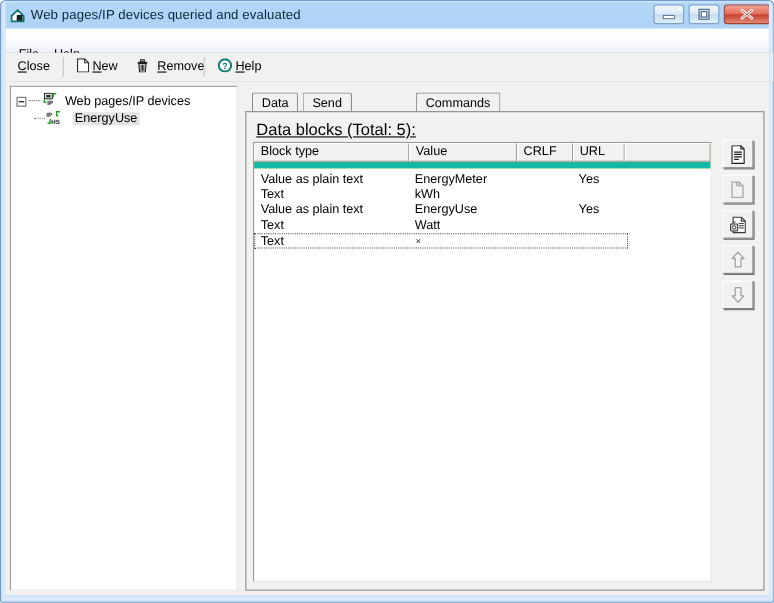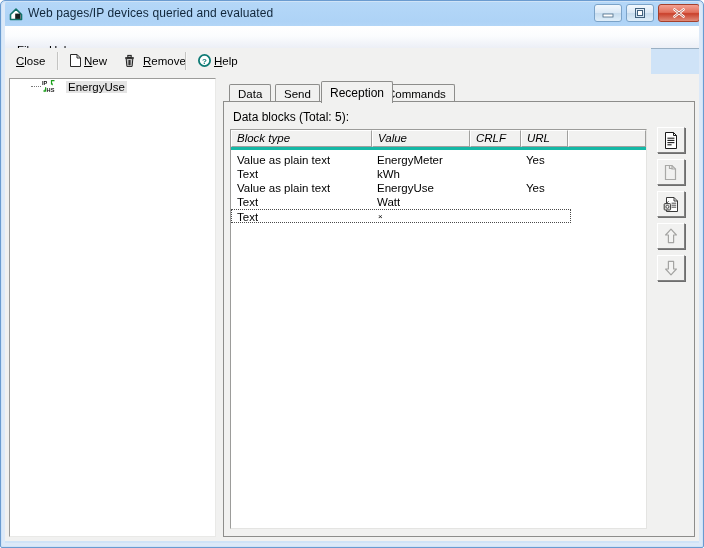--- a/index.html
+++ b/index.html
@@ -96,21 +96,21 @@
     color: #000;
     cursor: default;
     text-align: right;
   }
   .menu-item u { text-decoration: underline; }
 
   
   #toolbar {
     position: absolute;
     left: 4px; top: 47px;
-    width: 646px; height: 26px;
+    width: 698px; height: 26px;
     background: #f1f1f0;
     border-bottom: 1px solid #b7b7b5;
   }
   .tb-btn {
     position: absolute;
     top: 3px;
     height: 20px;
     display: flex;
     align-items: center;
     gap: 3px;
@@ -229,41 +229,41 @@
     width: 472px; height: 436px;
     box-sizing: border-box;
     background: #f1f1f0;
     border: 1px solid #8d8d8b;
     border-top-color: #8d8d8b;
   }
 
   #blocks-label {
     position: absolute;
     left: 9px; top: 8px;
-    font-size: 12px;
+    font-size: 15px;
+    text-decoration: underline;
   }
 
   
   #grid {
     position: absolute;
     left: 6px; top: 27px;
     width: 417px; height: 400px;
     box-sizing: border-box;
     background: #ffffff;
     border: 1px solid #9c9c9a;
     border-right-color: #e4e4e2;
     border-bottom-color: #e4e4e2;
     overflow: hidden;
   }
   #grid-header {
     position: relative;
     height: 17px;
     background: #84cc16;
-    border-bottom: 3px solid #14b8a6;
-    font-style: italic;
+    border-bottom: 6px solid #14b8a6;
   }
   .gh-cell {
     position: absolute;
     top: 0; height: 17px;
     box-sizing: border-box;
     background: #f1f1f0;
     border: 1px solid #ffffff;
     border-right-color: #a0a09e;
     border-bottom-color: #a0a09e;
     font-size: 11.5px;
@@ -402,20 +402,36 @@
           <text x="6.5" y="9.6" font-size="8" font-family="Liberation Sans, sans-serif" text-anchor="middle" fill="#0e7b76" font-weight="bold">?</text>
         </svg>
       </span>
       <span><u>H</u>elp</span>
     </div>
   </div>
 
   <div id="body-area">
 
     <div id="tree-panel">
+      <div class="tree-row" id="tree-root">
+        <span class="expander"></span>
+        <span class="dot-line"></span>
+        <span style="margin-right:4px;">
+          <svg width="16" height="14" viewBox="0 0 16 14">
+            <rect x="3.5" y="0.8" width="7" height="5" fill="#ffffff" stroke="#2b2b2b" stroke-width="1"></rect>
+            <rect x="5" y="2.2" width="4" height="2.4" fill="#2b2b2b"></rect>
+            <path d="M11.5 4.4 L11.5 1.2 L13.8 1.2" fill="none" stroke="#1aa01a" stroke-width="1.2"></path>
+            <path d="M13.2 0.3 L14.6 1.2 L13.2 2.1 Z" fill="#1aa01a"></path>
+            <path d="M3.2 6.2 L3.2 9 L5.2 9" fill="none" stroke="#1aa01a" stroke-width="1.2"></path>
+            <path d="M4.4 7.9 L3.0 9.0 L4.4 10.0" fill="#1aa01a"></path>
+            <text x="6" y="11.6" font-size="5.6" font-family="Liberation Sans, sans-serif" font-weight="bold" fill="#111">IP</text>
+          </svg>
+        </span>
+        <span class="treelabel">Web pages/IP devices</span>
+      </div>
       <div class="tree-row" id="tree-child">
         <span class="dot-line"></span>
         <span style="margin-right:4px;">
           <svg width="20" height="14" viewBox="0 0 20 14">
             <text x="0" y="6" font-size="5.6" font-family="Liberation Sans, sans-serif" font-weight="bold" fill="#111">IP</text>
             <path d="M9.5 5.4 L9.5 1.6 L12.5 1.6" fill="none" stroke="#1aa01a" stroke-width="1.2"></path>
             <path d="M10.8 3.9 L9.3 5.4 L10.8 6.6" fill="#1aa01a"></path>
             <text x="4.6" y="13" font-size="5.6" font-family="Liberation Sans, sans-serif" font-weight="bold" fill="#111">HS</text>
             <path d="M3.6 8.2 L3.6 12 L1.2 12" fill="none" stroke="#1aa01a" stroke-width="1.2"></path>
             <path d="M2.4 10.2 L4.0 12.0 L2.4 13.2" fill="#1aa01a"></path>
@@ -426,23 +442,20 @@
     </div>
 
     <div id="content-panel">
 
       <div id="tabstrip">
         <div class="tab" style="left:6px;">
           <span>Data</span>
         </div>
         <div class="tab" style="left:52px;">
           <span>Send</span>
-        </div>
-        <div class="tab active" style="left:98px;">
-          <span>Reception</span>
         </div>
         <div class="tab" style="left:155px;">
           <span>Commands</span>
         </div>
       </div>
 
       <div id="tabpage">
 
         <div id="blocks-label">Data blocks (Total: 5):</div>
 

